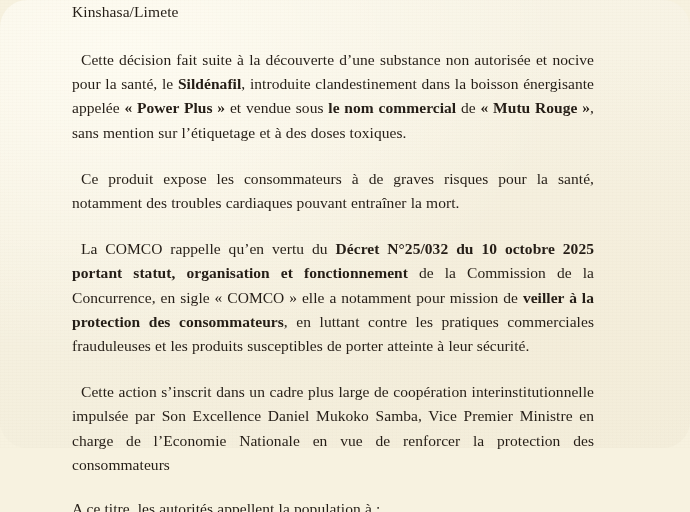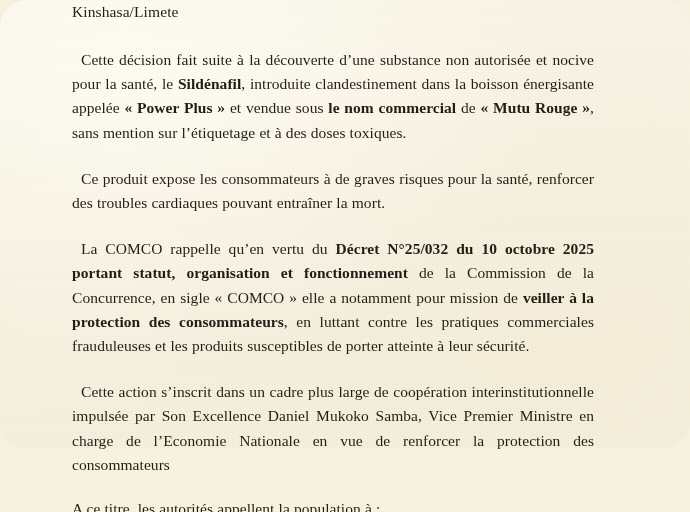--- a/index.html
+++ b/index.html
@@ -69,21 +69,21 @@
   <div class="content">
 
     <div class="heading">Kinshasa/Limete</div>
 
     <div class="gap-lg"></div>
 
     <p class="para indent"><span>Cette décision fait suite à la découverte d’une substance non autorisée et nocive pour la santé, le </span><b>Sildénafil</b><span>, introduite clandestinement dans la boisson énergisante appelée </span><b>« Power Plus »</b><span> et vendue sous </span><b>le nom commercial</b><span> de </span><b>« Mutu Rouge »</b><span>, sans mention sur l’étiquetage et à des doses toxiques.</span></p>
 
     <div class="gap-md"></div>
 
-    <p class="para indent"><span>Ce produit expose les consommateurs à de graves risques pour la santé, renforcer des troubles cardiaques pouvant entraîner la mort.</span></p>
+    <p class="para indent"><span>Ce produit expose les consommateurs à de graves risques pour la santé, notamment des troubles cardiaques pouvant entraîner la mort.</span></p>
 
     <div class="gap-md"></div>
 
     <p class="para indent"><span>La COMCO rappelle qu’en vertu du </span><b>Décret N°25/032 du 10 octobre 2025 portant statut, organisation et fonctionnement</b><span> de la Commission de la Concurrence, en sigle « COMCO » elle a notamment pour mission de </span><b>veiller à la protection des consommateurs</b><span>, en luttant contre les pratiques commerciales frauduleuses et les produits susceptibles de porter atteinte à leur sécurité.</span></p>
 
     <div class="gap-md"></div>
 
     <p class="para indent"><span>Cette action s’inscrit dans un cadre plus large de coopération interinstitutionnelle impulsée par Son Excellence Daniel Mukoko Samba, Vice Premier Ministre en charge de l’Economie Nationale en vue de renforcer la protection des consommateurs</span></p>
 
     <div class="gap-sm"></div>

